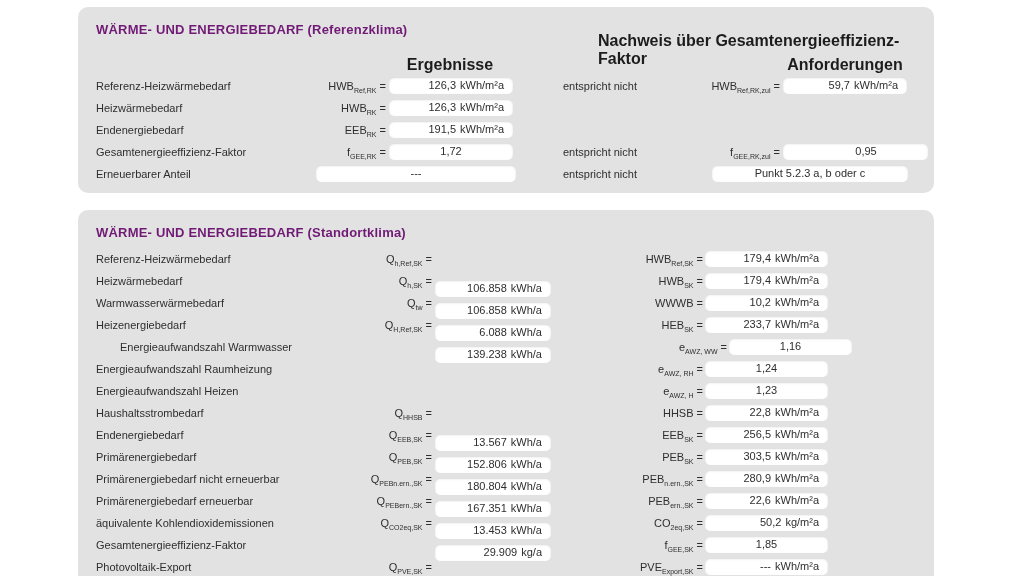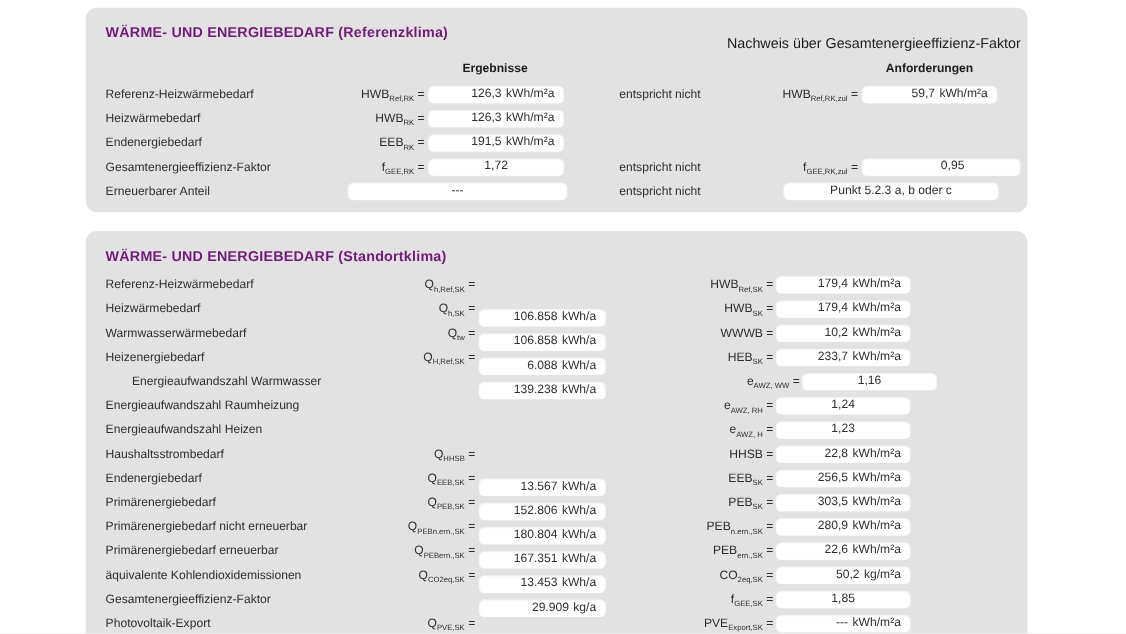--- a/index.html
+++ b/index.html
@@ -13,26 +13,26 @@
     position:absolute;left:78px;width:856px;
     background:#e2e2e2;border-radius:10px;
   }
   #panel-ref{top:7px;height:186px;}
   #panel-standort{top:210px;height:382px;}
   .panel-title{
     position:absolute;left:18px;top:15px;
     font-size:13px;font-weight:bold;color:#701a75;letter-spacing:.2px;
   }
   .proof-title{
-    position:absolute;left:520px;width:330px;top:25px;text-align:right;
-    font-size:13px;font-weight:normal;color:#1c1c1c;
+    position:absolute;left:520px;width:330px;top:25px;text-align:left;
+    font-size:16px;font-weight:bold;color:#1c1c1c;
   }
   .col-header{
     position:absolute;top:49px;text-align:center;
-    font-size:11px;font-weight:bold;color:#1c1c1c;
+    font-size:16px;font-weight:bold;color:#1c1c1c;
   }
   .col-header.results{left:300px;width:144px;}
   .col-header.requirements{left:705px;width:124px;}
   .rows{position:absolute;left:0;top:0;width:100%;}
   #rows-ref{top:70px;}
   #rows-standort{top:40px;}
   .row{position:absolute;left:0;width:100%;height:18px;}
   .cell{position:absolute;height:18px;line-height:18px;font-size:11px;white-space:nowrap;}
   .cell sub{font-size:7px;line-height:0;vertical-align:-3px;letter-spacing:0;}
   .label{left:18px;}

